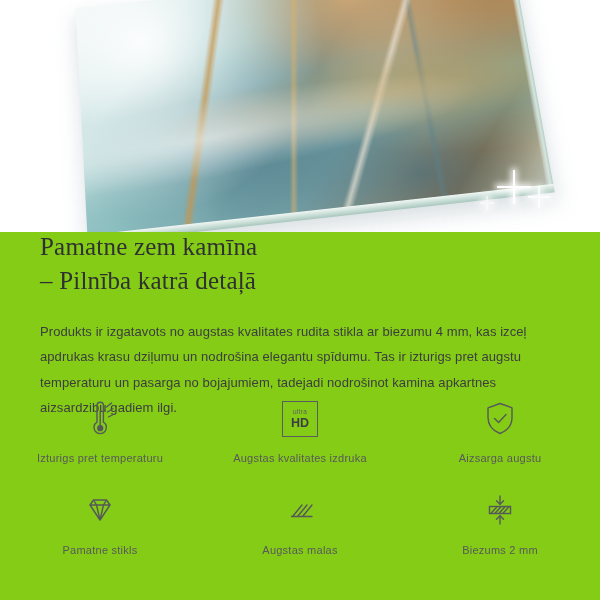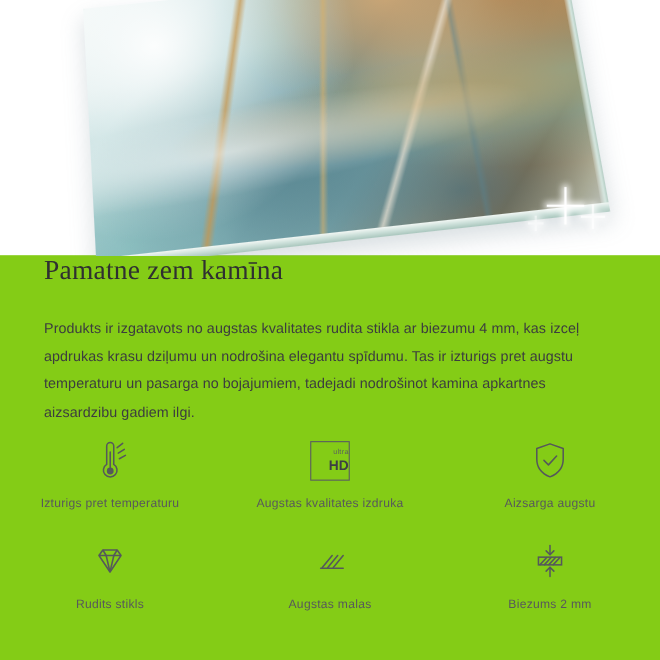--- a/index.html
+++ b/index.html
@@ -173,21 +173,21 @@
     color: #58595b;
     letter-spacing: 0.25px;
     text-align: center;
   }
   .hd-box {
     width: 34px;
     height: 34px;
     border: 1.4px solid #5a5d60;
     display: flex;
     flex-direction: column;
-    align-items: flex-end;
+    align-items: center;
     justify-content: center;
     line-height: 1;
   }
   .hd-box .ultra {
     font-size: 6.5px;
     letter-spacing: 0.3px;
     color: #5a5d60;
     margin-bottom: 1px;
   }
   .hd-box .hd {
@@ -210,20 +210,21 @@
       <div class="panel-edge"></div>
     </div>
     <div class="sparkle sparkle-1"></div>
     <div class="sparkle sparkle-2"></div>
     <div class="sparkle sparkle-3"></div>
   </div>
 
   <div class="content">
     <h1 class="headline">
       <span>Pamatne zem kamīna</span>
+      <span class="line2">– Pilnība katrā detaļā</span>
     </h1>
     <p class="body-copy">Produkts ir izgatavots no augstas kvalitates rudita stikla ar biezumu 4 mm, kas izceļ apdrukas krasu dziļumu un nodrošina elegantu spīdumu. Tas ir izturigs pret augstu temperaturu un pasarga no bojajumiem, tadejadi nodrošinot kamina apkartnes aizsardzibu gadiem ilgi.</p>
   </div>
 
   <div class="features">
 
     <div class="feature">
       <div class="feature-icon">
         <svg width="40" height="42" viewBox="0 0 40 42" fill="none" stroke="#55585b" stroke-width="1.4" stroke-linecap="round">
           <path d="M17 7.5a3.2 3.2 0 0 1 6.4 0v16.6a6.2 6.2 0 1 1-6.4 0z"></path>
@@ -261,21 +262,21 @@
       <div class="feature-icon">
         <svg width="40" height="40" viewBox="0 0 40 40" fill="none" stroke="#55585b" stroke-width="1.4" stroke-linejoin="round">
           <path d="M10 14h20l-10 15z"></path>
           <path d="M10 14l3.5-5h13l3.5 5"></path>
           <line x1="13.5" y1="9" x2="16.5" y2="14"></line>
           <line x1="26.5" y1="9" x2="23.5" y2="14"></line>
           <line x1="16.5" y1="14" x2="20" y2="29"></line>
           <line x1="23.5" y1="14" x2="20" y2="29"></line>
         </svg>
       </div>
-      <div class="feature-label">Rudits stikls</div>
+      <div class="feature-label">Pamatne stikls</div>
     </div>
 
     <div class="feature">
       <div class="feature-icon">
         <svg width="40" height="40" viewBox="0 0 40 40" fill="none" stroke="#55585b" stroke-width="1.4" stroke-linecap="round">
           <line x1="13" y1="25" x2="22" y2="14"></line>
           <line x1="18" y1="25" x2="27" y2="14"></line>
           <line x1="23" y1="25" x2="32" y2="14"></line>
           <line x1="11.5" y1="25.5" x2="32" y2="25.5"></line>
         </svg>

